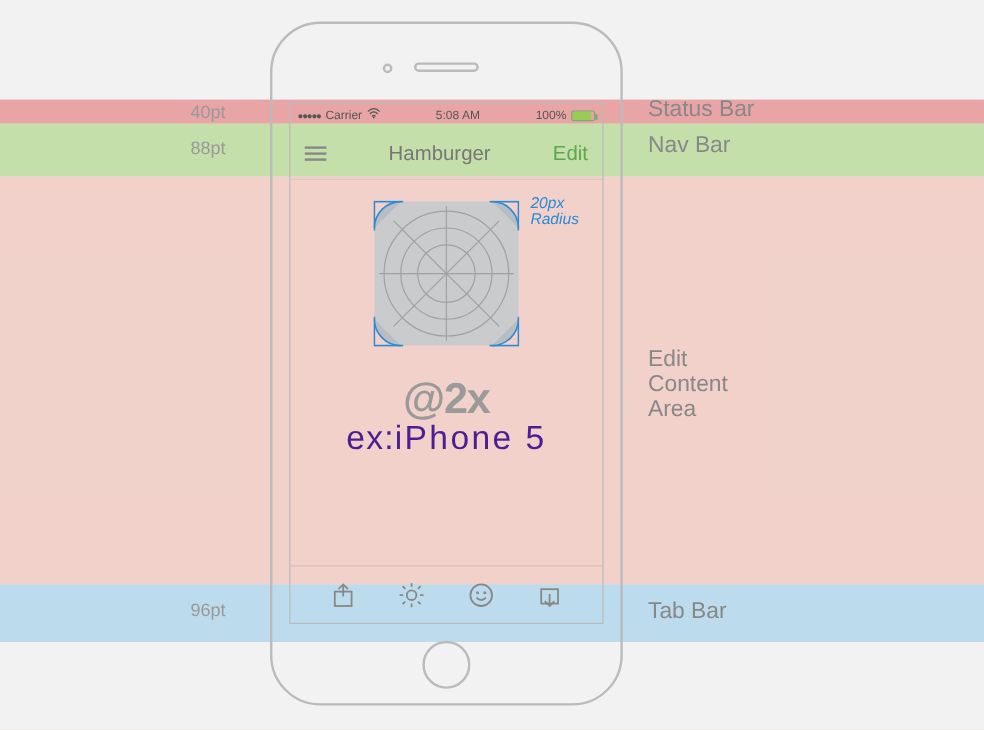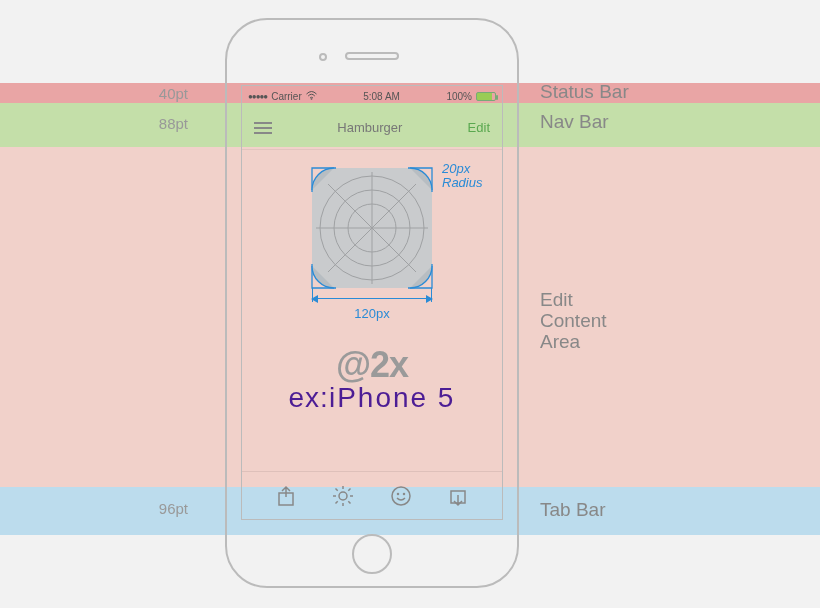--- a/index.html
+++ b/index.html
@@ -77,21 +77,21 @@
   .battery {
     width: 20px; height: 9px; border: 1px solid #7a7; border-radius: 2px; position: relative;
     background: linear-gradient(to right, #9c5 0%, #9c5 85%, transparent 85%);
   }
   .battery::after { content: ""; position: absolute; right: -3px; top: 2px; width: 2px; height: 5px; background: #7a7; border-radius: 1px; }
 
   
   .navbar {
     position: absolute; top: 20px; left: 0; right: 0; height: 44px;
     display: flex; align-items: center; justify-content: space-between;
-    padding: 0 12px; font-size: 13px;
+    padding: 0 12px; font-size: 17px;
     border-bottom: 1px solid rgba(0,0,0,0.06);
     text-align: right;
   }
   .hamburger { width: 18px; height: 12px; display: flex; flex-direction: column; justify-content: space-between; }
   .hamburger span { height: 2px; background: #888; }
   .navtitle { color: #777; font-weight: 400; }
   .editlink { color: #5aa84f; font-weight: 400; }
 
   
   .maincontent {
@@ -234,26 +234,20 @@
                 <path d="M1 23 A22 22 0 0 1 23 1" stroke="#2a8bd6" stroke-width="1.3" fill="#b7bdc2"></path>
               </svg></div>
           <div class="corner c-br"><svg viewBox="0 0 26 26">
                 <path d="M1 25 L1 1 L25 1" stroke="#2a8bd6" stroke-width="1.3" fill="none"></path>
                 <path d="M1 23 A22 22 0 0 1 23 1" stroke="#2a8bd6" stroke-width="1.3" fill="#b7bdc2"></path>
               </svg></div>
         </div>
         <div class="radius-note">
           <span>20px</span><br><span>Radius</span>
         </div>
-        <div class="dim-below">
-          <div class="tick l"></div>
-            <div class="tick r"></div>
-          <div class="arrowline"></div>
-          <div class="dim-label">120px</div>
-        </div>
       </div>
 
       <div class="scale-big">@2x</div>
       <div class="scale-sub">
         <span class="ex">ex:</span><span class="model">iPhone 5</span>
       </div>
     </div>
 
     <div class="tabbar">
       <div class="tabicon">

